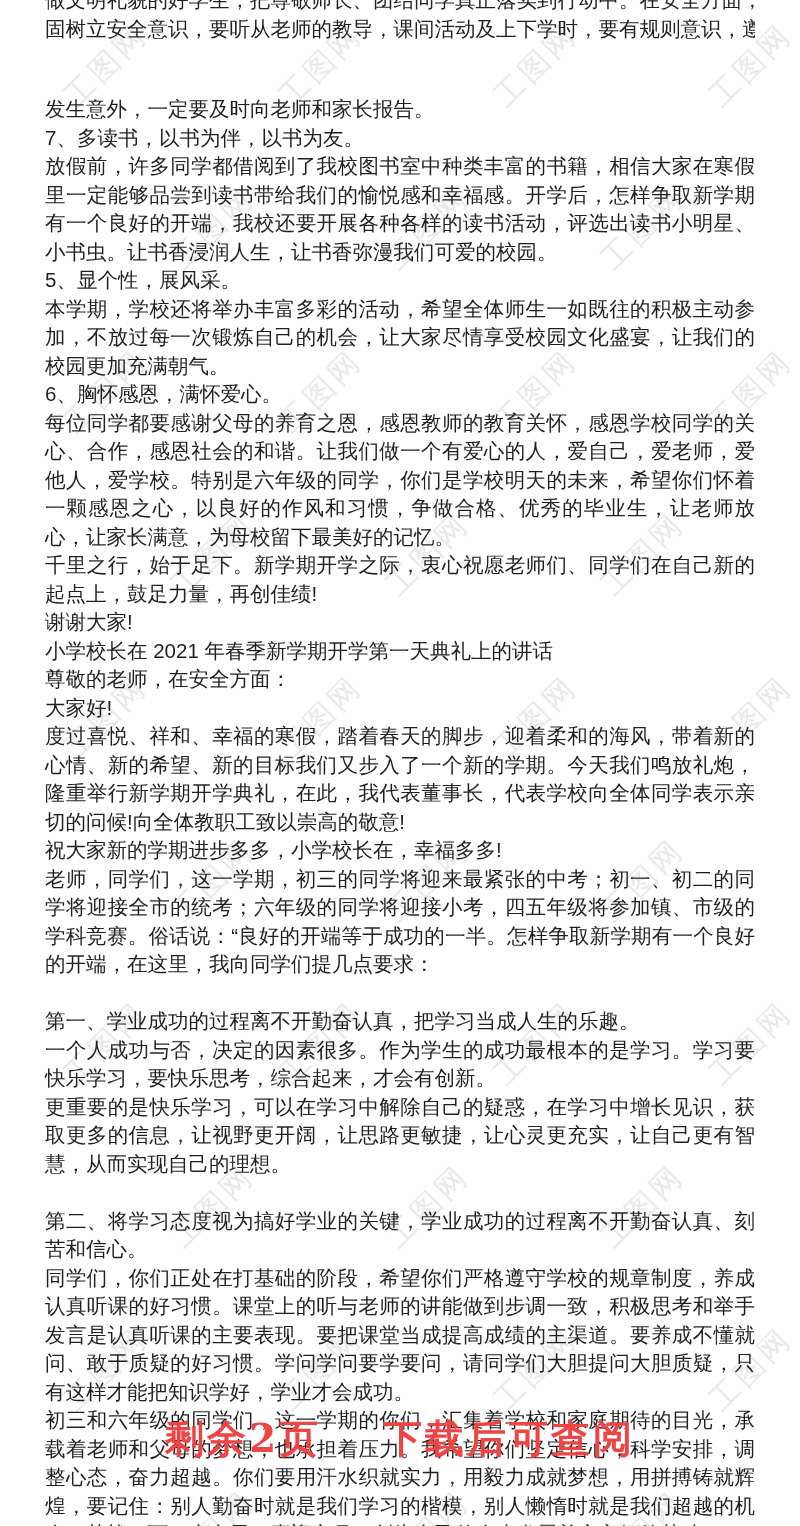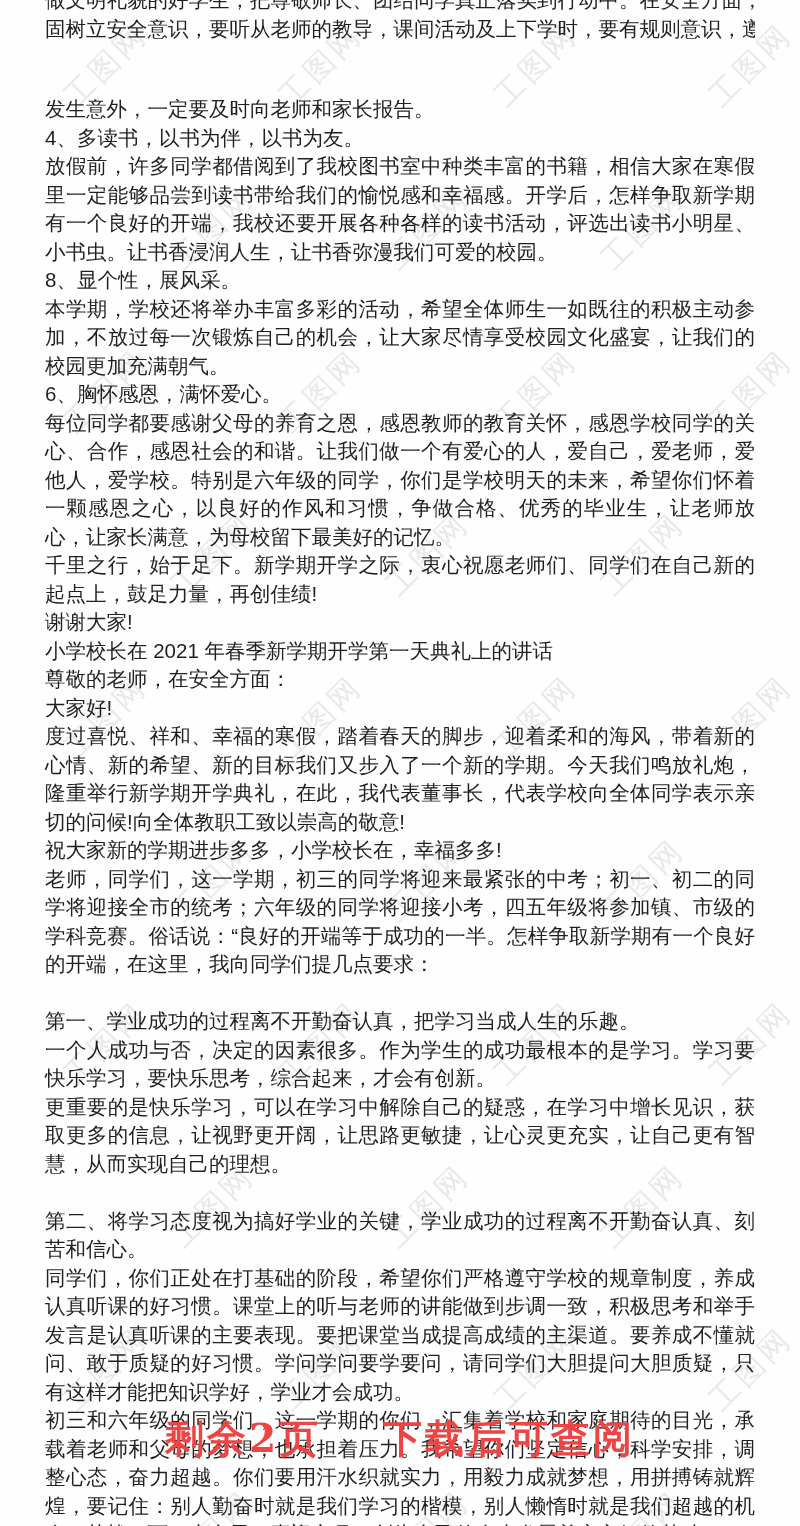--- a/index.html
+++ b/index.html
@@ -99,23 +99,23 @@
       <span class="wm" style="color: rgb(233, 233, 233); left: 700px; top: 1349px;">工图网</span>
       <span class="wm" style="color: rgb(233, 233, 233); left: 162px; top: 1512px;">工图网</span>
       <span class="wm" style="color: rgb(233, 233, 233); left: 377px; top: 1512px;">工图网</span>
       <span class="wm" style="color: rgb(233, 233, 233); left: 592px; top: 1512px;">工图网</span>
     </div>
   <div id="doc" style="color: rgb(31, 31, 31);">
       <div class="block line">做文明礼貌的好学生，把尊敬师长、团结同学真正落实到行动中。在安全方面，同学们要牢</div>
       <div class="block line">固树立安全意识，要听从老师的教导，课间活动及上下学时，要有规则意识，遵守秩序。如</div>
       <div class="block pagegap"></div>
       <div class="block para">发生意外，一定要及时向老师和家长报告。</div>
-      <div class="block para">4、多读书，以书为伴，以书为友。</div>
+      <div class="block para">7、多读书，以书为伴，以书为友。</div>
       <div class="block para">放假前，许多同学都借阅到了我校图书室中种类丰富的书籍，相信大家在寒假里一定能够品尝到读书带给我们的愉悦感和幸福感。开学后，怎样争取新学期有一个良好的开端，我校还要开展各种各样的读书活动，评选出读书小明星、小书虫。让书香浸润人生，让书香弥漫我们可爱的校园。</div>
-      <div class="block para">8、显个性，展风采。</div>
+      <div class="block para">5、显个性，展风采。</div>
       <div class="block para">本学期，学校还将举办丰富多彩的活动，希望全体师生一如既往的积极主动参加，不放过每一次锻炼自己的机会，让大家尽情享受校园文化盛宴，让我们的校园更加充满朝气。</div>
       <div class="block para">6、胸怀感恩，满怀爱心。</div>
       <div class="block para">每位同学都要感谢父母的养育之恩，感恩教师的教育关怀，感恩学校同学的关心、合作，感恩社会的和谐。让我们做一个有爱心的人，爱自己，爱老师，爱他人，爱学校。特别是六年级的同学，你们是学校明天的未来，希望你们怀着一颗感恩之心，以良好的作风和习惯，争做合格、优秀的毕业生，让老师放心，让家长满意，为母校留下最美好的记忆。</div>
       <div class="block para">千里之行，始于足下。新学期开学之际，衷心祝愿老师们、同学们在自己新的起点上，鼓足力量，再创佳绩!</div>
       <div class="block para">谢谢大家!</div>
       <div class="block para">小学校长在 2021 年春季新学期开学第一天典礼上的讲话</div>
       <div class="block para">尊敬的老师，在安全方面：</div>
       <div class="block para">大家好!</div>
       <div class="block para">度过喜悦、祥和、幸福的寒假，踏着春天的脚步，迎着柔和的海风，带着新的心情、新的希望、新的目标我们又步入了一个新的学期。今天我们鸣放礼炮，隆重举行新学期开学典礼，在此，我代表董事长，代表学校向全体同学表示亲切的问候!向全体教职工致以崇高的敬意!</div>
       <div class="block para">祝大家新的学期进步多多，小学校长在，幸福多多!</div>

